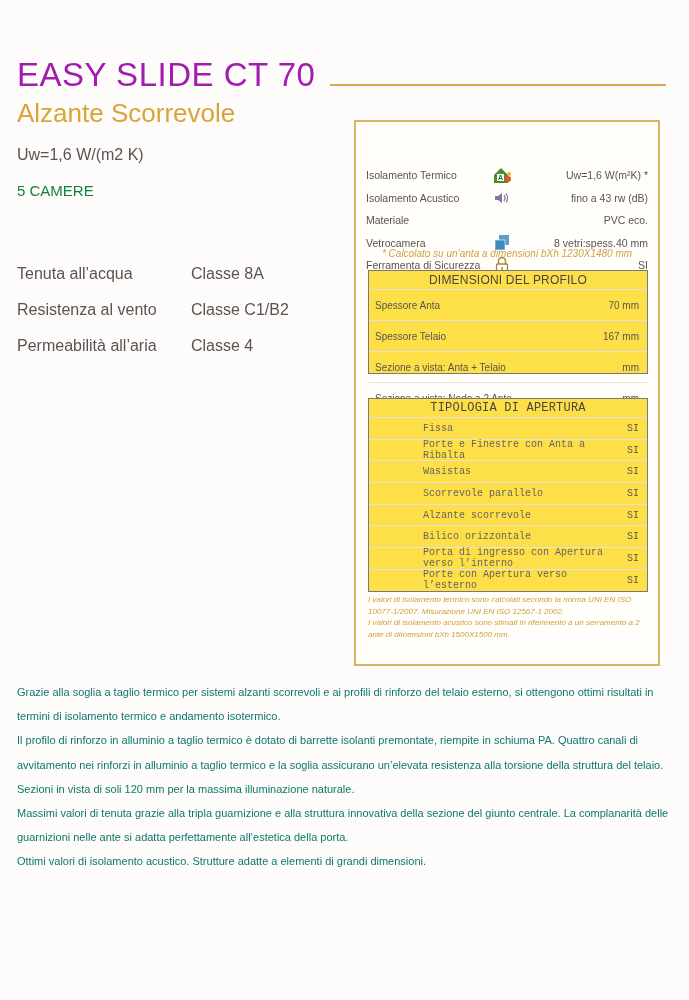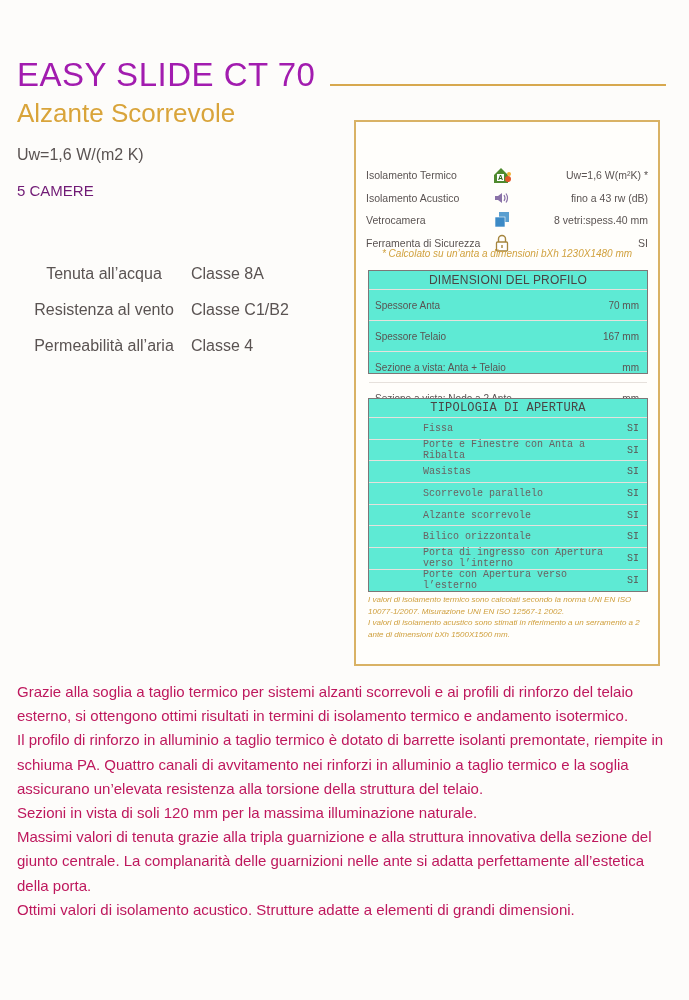--- a/index.html
+++ b/index.html
@@ -3,47 +3,47 @@
 <meta charset="utf-8">
 <style>
   * { box-sizing: border-box; margin: 0; padding: 0; }
   html, body { width: 689px; height: 1000px; background: #fdfcfa; overflow: hidden; }
   body { position: relative; font-family: "Liberation Sans", "DejaVu Sans", sans-serif; color: #5a5352; }
 
   .title { position: absolute; left: 17px; top: 56px; font-size: 33px; color: #a21caf; letter-spacing: 0.5px; font-weight: normal; }
   .title-rule { position: absolute; left: 330px; top: 84px; width: 336px; height: 2px; background: #d7a84e; }
   .subtitle { position: absolute; left: 17px; top: 98px; font-size: 26px; color: #d9a43a; }
   .uw { position: absolute; left: 17px; top: 146px; font-size: 16px; color: #5a5352; }
-  .camere { position: absolute; left: 17px; top: 182px; font-size: 15px; color: #701a75; }
+  .camere { position: absolute; left: 17px; top: 182px; font-size: 15px; color: #15803d; }
 
   .perf { position: absolute; left: 17px; top: 256px; }
   .perf-row { display: flex; height: 36px; align-items: center; font-size: 16px; color: #5a5352; }
-  .perf-label { width: 174px; text-align: center; }
+  .perf-label { width: 174px; }
 
   .spec-box { position: absolute; left: 354px; top: 120px; width: 306px; height: 546px; border: 2px solid #d9b265; background: #fffefb; }
   .spec-list { position: absolute; left: 10px; top: 10px; width: 282px; margin-top: 32px; }
   .spec-row { position: relative; height: 22.5px; display: flex; align-items: center; font-size: 10.5px; color: #5a5352; }
   .spec-label { flex: 1; }
   .spec-value { text-align: right; }
   .spec-icon { position: absolute; left: 126px; width: 20px; height: 18px; display: flex; align-items: center; justify-content: center; }
   .footnote1 { position: absolute; left: 0; width: 302px; top: 126px; text-align: center; font-size: 10px; font-style: italic; color: #d1a240; }
 
-  .inner-box { position: absolute; left: 12px; width: 280px; border: 1px solid #7d7777; background: #5eead4; }
+  .inner-box { position: absolute; left: 12px; width: 280px; border: 1px solid #7d7777; background: #fde047; }
   .inner-title { text-align: center; font-size: 12px; color: #4a4444; letter-spacing: 0.2px; height: 18px; line-height: 18px; }
   .inner-row { display: flex; justify-content: space-between; align-items: center; padding: 0 8px 0 6px; font-size: 10px; color: #5a5352; border-top: 1px solid #e6e1dc; }
   .inner-row:first-of-type { border-top: none; }
   .dim-box { top: 148px; height: 104px; }
   .dim-box .inner-row { height: 31px; }
   .tip-box { top: 276px; font-family: Liberation Mono, monospace; height 194px; }
   .tip-box .inner-row { height: 21.7px; }
   .tip-box .inner-row .lbl { color: #6a6262; margin-left: 48px; }
 
   .footnote2 { position: absolute; left: 12px; width: 284px; top: 472px; font-size: 8px; font-style: italic; color: #cf9f3d; line-height: 11.5px; }
 
-  .body-text { position: absolute; left: 17px; top: 680px; width: 660px; font-size: 15px; line-height: 24.2px; color: #be185d; }
+  .body-text { position: absolute; left: 17px; top: 680px; width: 660px; font-size: 11px; line-height: 24.2px; color: #0f766e; }
   .body-text p { margin: 0; }
 </style>
 </head>
 <body>
 
 <h1 class="title">EASY SLIDE CT 70</h1>
 <div class="title-rule"></div>
 <div class="subtitle">Alzante Scorrevole</div>
 <div class="uw">Uw=1,6 W/(m2 K)</div>
 <div class="camere">5 CAMERE</div>
@@ -81,20 +81,24 @@
     <div class="spec-row">
       <span class="spec-label">Isolamento Acustico</span>
       <span class="spec-icon">
         <svg width="18" height="14" viewBox="0 0 18 14">
             <path d="M2 5 L5 5 L9 2 L9 12 L5 9 L2 9 Z" fill="#8a72a8"></path>
             <path d="M11 4 Q13 7 11 10" stroke="#8a72a8" stroke-width="1.2" fill="none"></path>
             <path d="M13 2.5 Q16 7 13 11.5" stroke="#8a72a8" stroke-width="1.2" fill="none"></path>
           </svg>
       </span>
       <span class="spec-value">fino a 43 rw (dB)</span>
+    </div>
+    <div class="spec-row">
+      <span class="spec-label">Materiale</span>
+      <span class="spec-value">PVC eco.</span>
     </div>
     <div class="spec-row">
       <span class="spec-label">Vetrocamera</span>
       <span class="spec-icon">
         <svg width="18" height="18" viewBox="0 0 18 18">
             <rect x="6" y="1" width="10" height="10" fill="#5a9fd0"></rect>
             <rect x="2" y="6" width="10" height="10" fill="#3c8ac6" stroke="#fff" stroke-width="0.6"></rect>
           </svg>
       </span>
       <span class="spec-value">8 vetri:spess.40 mm</span>

